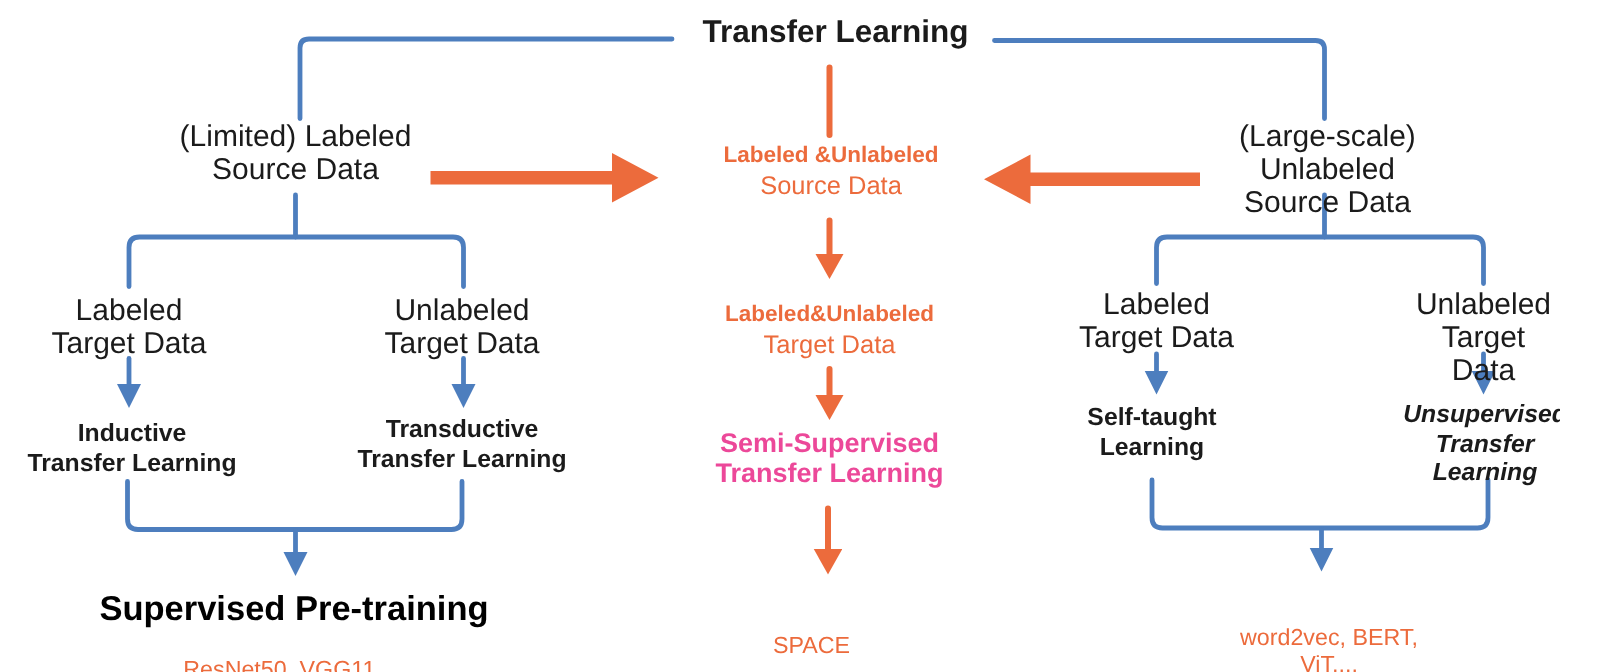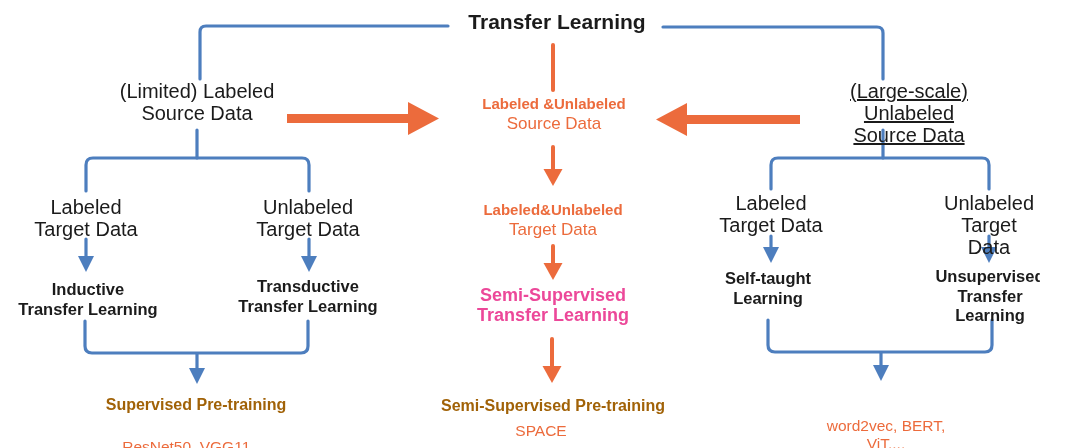--- a/index.html
+++ b/index.html
@@ -27,21 +27,21 @@
     text-align: center;
     white-space: pre-line;
     color: #1b1b1b;
   }
   .t-reg   { font-size: 20px; line-height: 22px; font-weight: 400; }
   .t-bold  { font-size: 16.5px; line-height: 19.5px; font-weight: 700; }
   .title   { font-size: 21px; line-height: 26px; font-weight: 700; }
   .o-bold-lg  { font-size: 15px; line-height: 21px; font-weight: 700; color: #EC6B3C; }
   .o-reg-lg   { font-size: 17px; line-height: 20px; font-weight: 400; color: #EC6B3C; }
   .o-bold-2ln { font-size: 18px; line-height: 19.5px; font-weight: 700; color: #ec4899; }
-  .o-pretrain { font-size: 16px; line-height: 22px; font-weight: 700; color: #a16207; }
+  .o-pretrain { font-size: 23px; line-height: 22px; font-weight: 700; color: #000000; }
   .o-examples { font-size: 15.5px; line-height: 18px; font-weight: 400; color: #EC6B3C; }
 </style>
 </head>
 <body>
 
 <div id="canvas">
 
   <svg id="wires" viewBox="0 0 1080 448" xmlns="http://www.w3.org/2000/svg">
     <defs>
       <marker id="ab" markerUnits="userSpaceOnUse" markerWidth="20" markerHeight="20" refX="3" refY="9" orient="auto">
@@ -98,28 +98,27 @@
 Transfer Learning</div>
   <div class="label o-pretrain" style="left:196px; top:394px;">Supervised Pre-training</div>
   <div class="label o-examples" style="left:197px; top:421px;margin-top:17px;">ResNet50, VGG11, ...</div>
 
   <div class="label o-bold-lg" style="left:554px; top:93px;">Labeled &amp;Unlabeled</div>
   <div class="label o-reg-lg" style="left:554px; top:114px;">Source Data</div>
   <div class="label o-bold-lg" style="left:553px; top:199px;">Labeled&amp;Unlabeled</div>
   <div class="label o-reg-lg" style="left:553px; top:220px;">Target Data</div>
   <div class="label o-bold-2ln" style="left:553px; top:286px;">Semi-Supervised
 Transfer Learning</div>
-  <div class="label o-pretrain" style="left:553px; top:395px;">Semi-Supervised Pre-training</div>
   <div class="label o-examples" style="left:541px; top:422px;">SPACE</div>
 
-  <div class="label t-reg" style="left:909px; top:80px;text-decoration:underline;">(Large-scale) Unlabeled
+  <div class="label t-reg" style="left:885px; top:80px;">(Large-scale) Unlabeled
 Source Data</div>
   <div class="label t-reg" style="left:771px; top:192px;">Labeled
 Target Data</div>
   <div class="label t-reg" style="left:989px; top:192px;">Unlabeled
 Target Data</div>
   <div class="label t-bold" style="left:768px; top:269px;">Self-taught
 Learning</div>
-  <div class="label t-bold" style="left:990px; top:267px;">Unsupervised
+  <div class="label t-bold" style="left:990px; top:267px;font-style:italic;">Unsupervised
 Transfer Learning</div>
   <div class="label o-examples" style="left:886px; top:417px;">word2vec, BERT, ViT,...</div>
 
 </div>
 
 </body></html>

